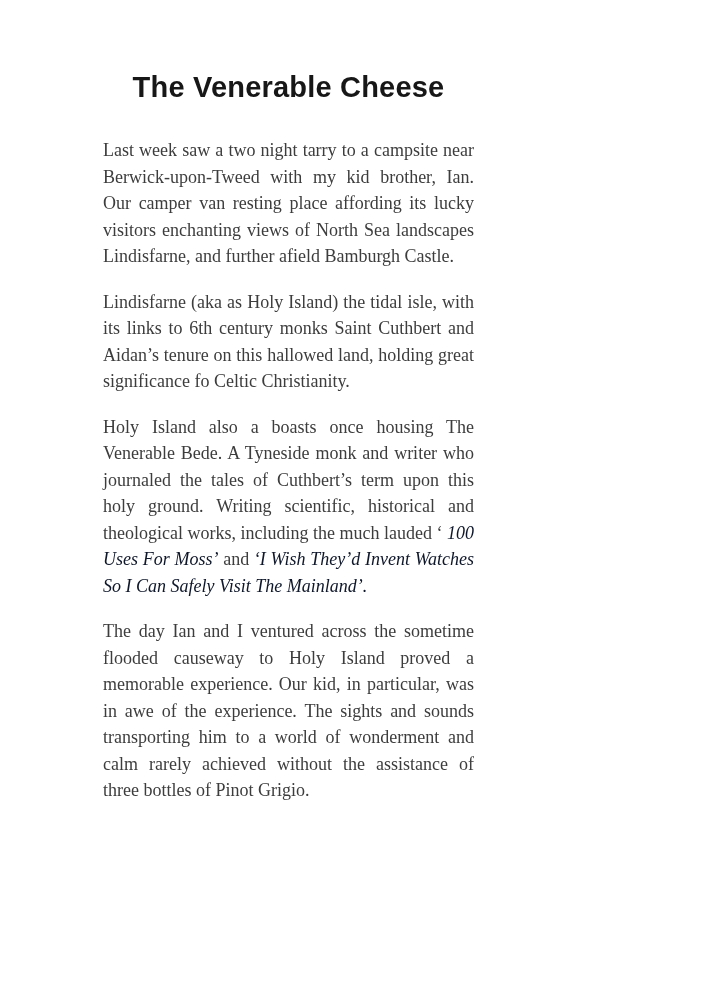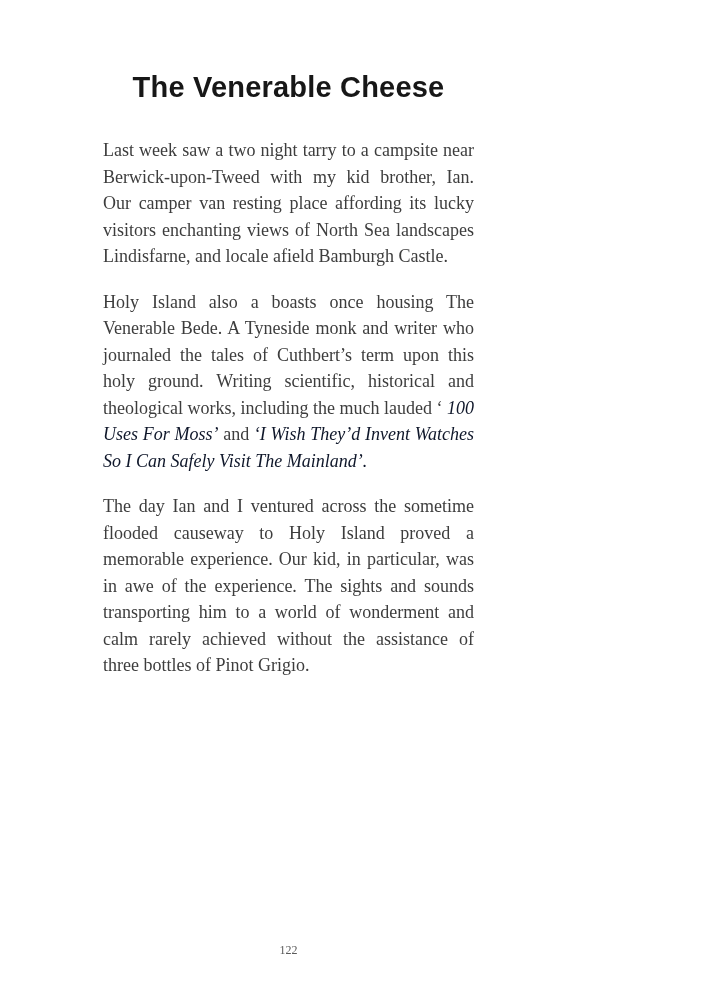--- a/index.html
+++ b/index.html
@@ -50,19 +50,19 @@
     color: #5a5a5a;
   }
 </style>
 </head>
 <body>
 
 <div class="page">
   <h1 class="title">The Venerable Cheese</h1>
 
   <div class="article-body" id="paragraphs">
-      <p><span>Last week saw a two night tarry to a campsite near Berwick-upon-Tweed with my kid brother, Ian. Our camper van resting place affording its lucky visitors enchanting views of North Sea landscapes Lindisfarne, and locale afield Bamburgh Castle.</span></p>
+      <p><span>Last week saw a two night tarry to a campsite near Berwick-upon-Tweed with my kid brother, Ian. Our camper van resting place affording its lucky visitors enchanting views of North Sea landscapes Lindisfarne, and further afield Bamburgh Castle.</span></p>
+      <p><span>Lindisfarne (aka as Holy Island) the tidal isle, with its links to 6th century monks Saint Cuthbert and Aidan’s tenure on this hallowed land, holding great significance fo Celtic Christianity.</span></p>
       <p><span>Holy Island also a boasts once housing The Venerable Bede. A Tyneside monk and writer who journaled the tales of Cuthbert’s term upon this holy ground. Writing scientific, historical and theological works, including the much lauded ‘ </span><em>100 Uses For Moss’</em><span> and </span><em>‘I Wish They’d Invent Watches So I Can Safely Visit The Mainland’.</em></p>
       <p><span>The day Ian and I ventured across the sometime flooded causeway to Holy Island proved a memorable experience. Our kid, in particular, was in awe of the experience. The sights and sounds transporting him to a world of wonderment and calm rarely achieved without the assistance of three bottles of Pinot Grigio.</span></p>
     </div>
 
-  <div class="page-number">122</div>
 </div>
 
 </body></html>

